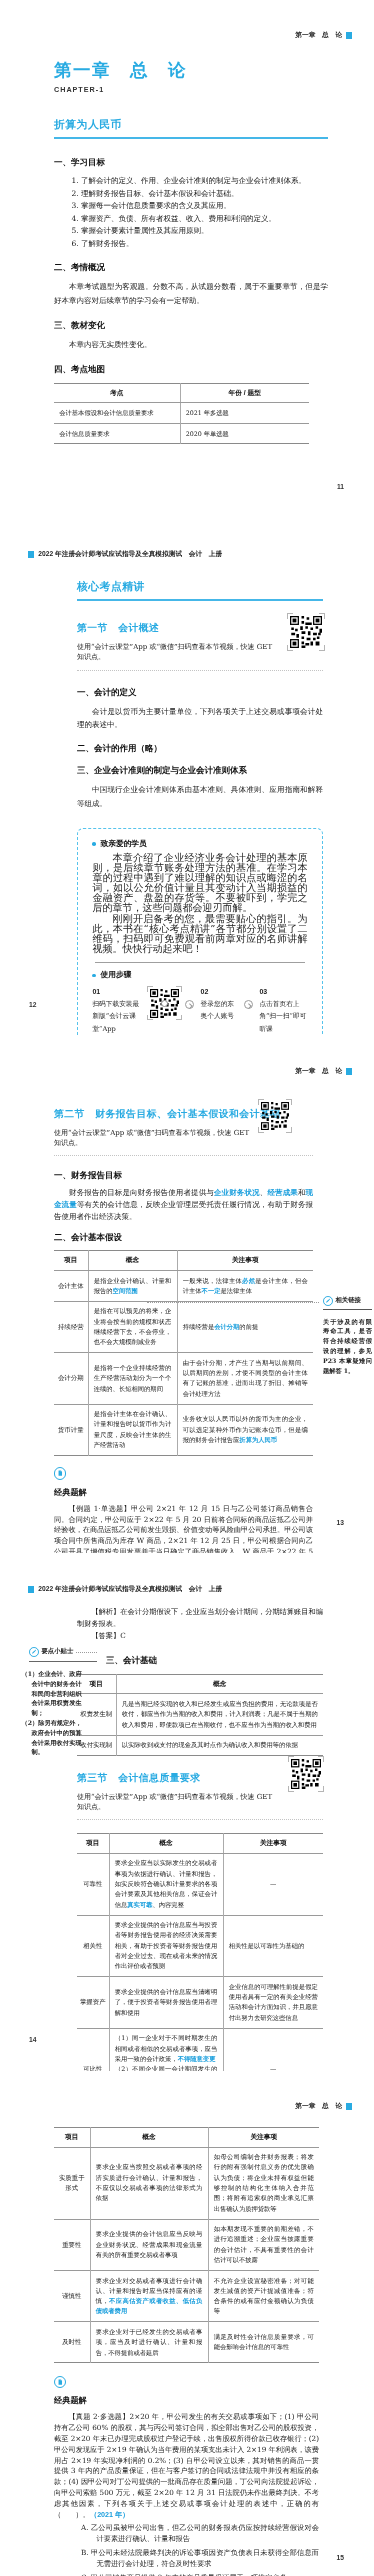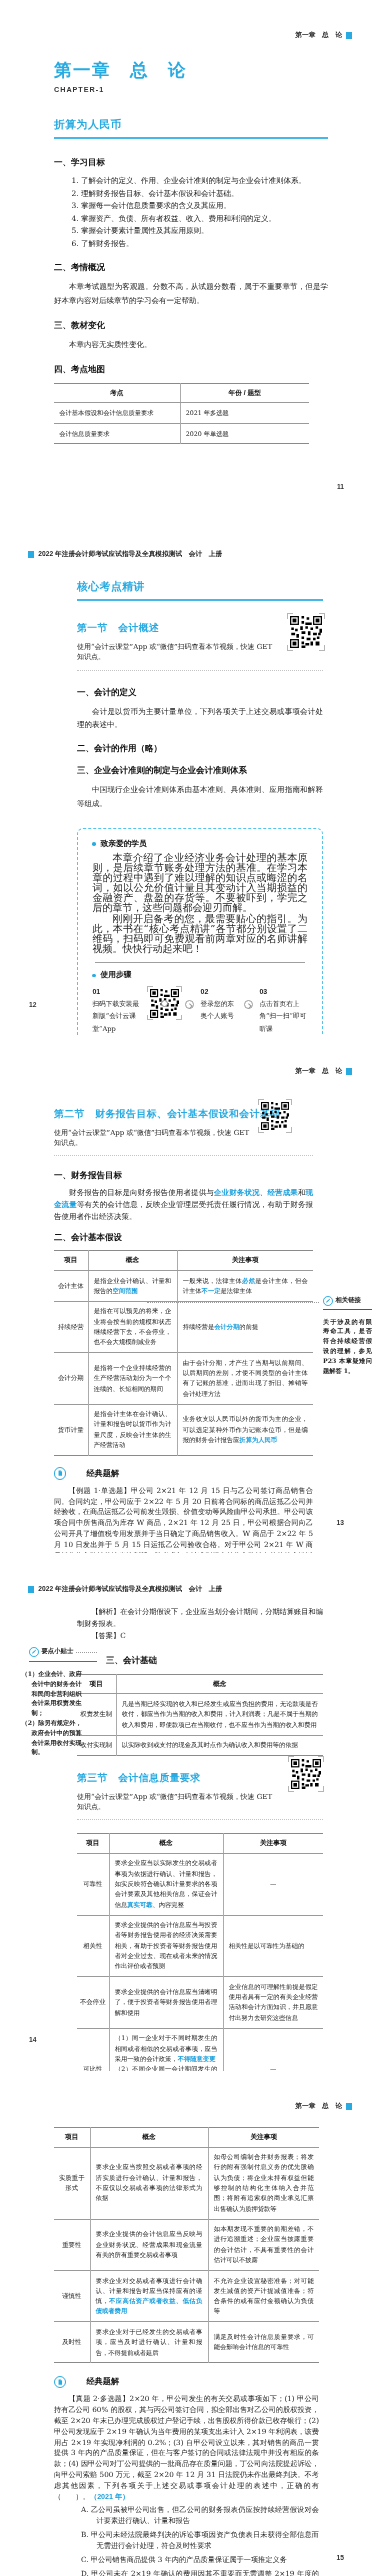--- a/index.html
+++ b/index.html
@@ -42,21 +42,21 @@
   .booktbl th{font-family:var(--hei);font-weight:bold;font-size:6.7px;color:#111;
     border-bottom:0.5px solid #9a9a9a;height:19.6px;text-align:center;}
   .booktbl td{font-size:6.3px;line-height:10.3px;color:#161616;vertical-align:middle;
     padding:4.6px 5.2px;text-align:justify;white-space:pre-wrap;}
   .booktbl tr+tr td{border-top:0.5px solid #9a9a9a;}
   .booktbl td+td,.booktbl th+th{border-left:0.5px solid #ababab;}
   .booktbl td.lab{text-align:center;font-size:6.4px;padding:4.6px 2.1px;white-space:normal;}
   .booktbl td.c-mid{text-align:center;}
 
   
-  .classic{display:flex;align-items:center;gap:20px;}
+  .classic{display:flex;gap:7px;flex-direction:column;}
   .cicon{width:12.4px;height:12.4px;border:1px solid var(--accent);border-radius:50%;
     display:flex;align-items:center;justify-content:center;color:var(--accent);flex:0 0 auto;}
   .classic .lbl{font-family:var(--hei);font-weight:bold;font-size:8.2px;color:#111;}
   .q{font-size:7.2px;line-height:10.8px;text-align:justify;color:#222;}
   .q-first{text-indent:2em;}
   .ansline{font-size:7.2px;line-height:11.3px;color:#222;}
 
   
   .pencil-tag{display:flex;align-items:center;gap:2.6px;font-family:var(--hei);font-weight:bold;
     font-size:6.4px;color:#222;}
@@ -414,21 +414,21 @@
             <td class="lab">可靠性</td>
             <td><span>要求企业应当以实际发生的交易或者事项为依据进行确认、计量和报告，如实反映符合确认和计量要求的各项会计要素及其他相关信息，保证会计信息</span><span class="hl">真实可靠</span><span>、内容完整</span></td>
             <td class="c-mid"><span>—</span></td>
           </tr>
           <tr>
             <td class="lab">相关性</td>
             <td><span>要求企业提供的会计信息应当与投资者等财务报告使用者的经济决策需要相关，有助于投资者等财务报告使用者对企业过去、现在或者未来的情况作出评价或者预测</span></td>
             <td><span>相关性是以可靠性为基础的</span></td>
           </tr>
           <tr>
-            <td class="lab">不会停业</td>
+            <td class="lab">掌握资产</td>
             <td><span>要求企业提供的会计信息应当清晰明了，便于投资者等财务报告使用者理解和使用</span></td>
             <td><span>企业信息的可理解性前提是假定使用者具有一定的有关企业经营活动和会计方面知识，并且愿意付出努力去研究这些信息</span></td>
           </tr>
           <tr>
             <td class="lab">可比性</td>
             <td><span>（1）同一企业对于不同时期发生的相同或者相似的交易或者事项，应当采用一致的会计政策，</span><span class="hl">不得随意变更</span><span>
 （2）不同企业同一会计期间发生的相同或者相似的交易或者事项，应当采用规定的会计政策，确保会计信息口径一致、相互可比</span></td>
             <td class="c-mid"><span>—</span></td>
           </tr>
         </tbody>

